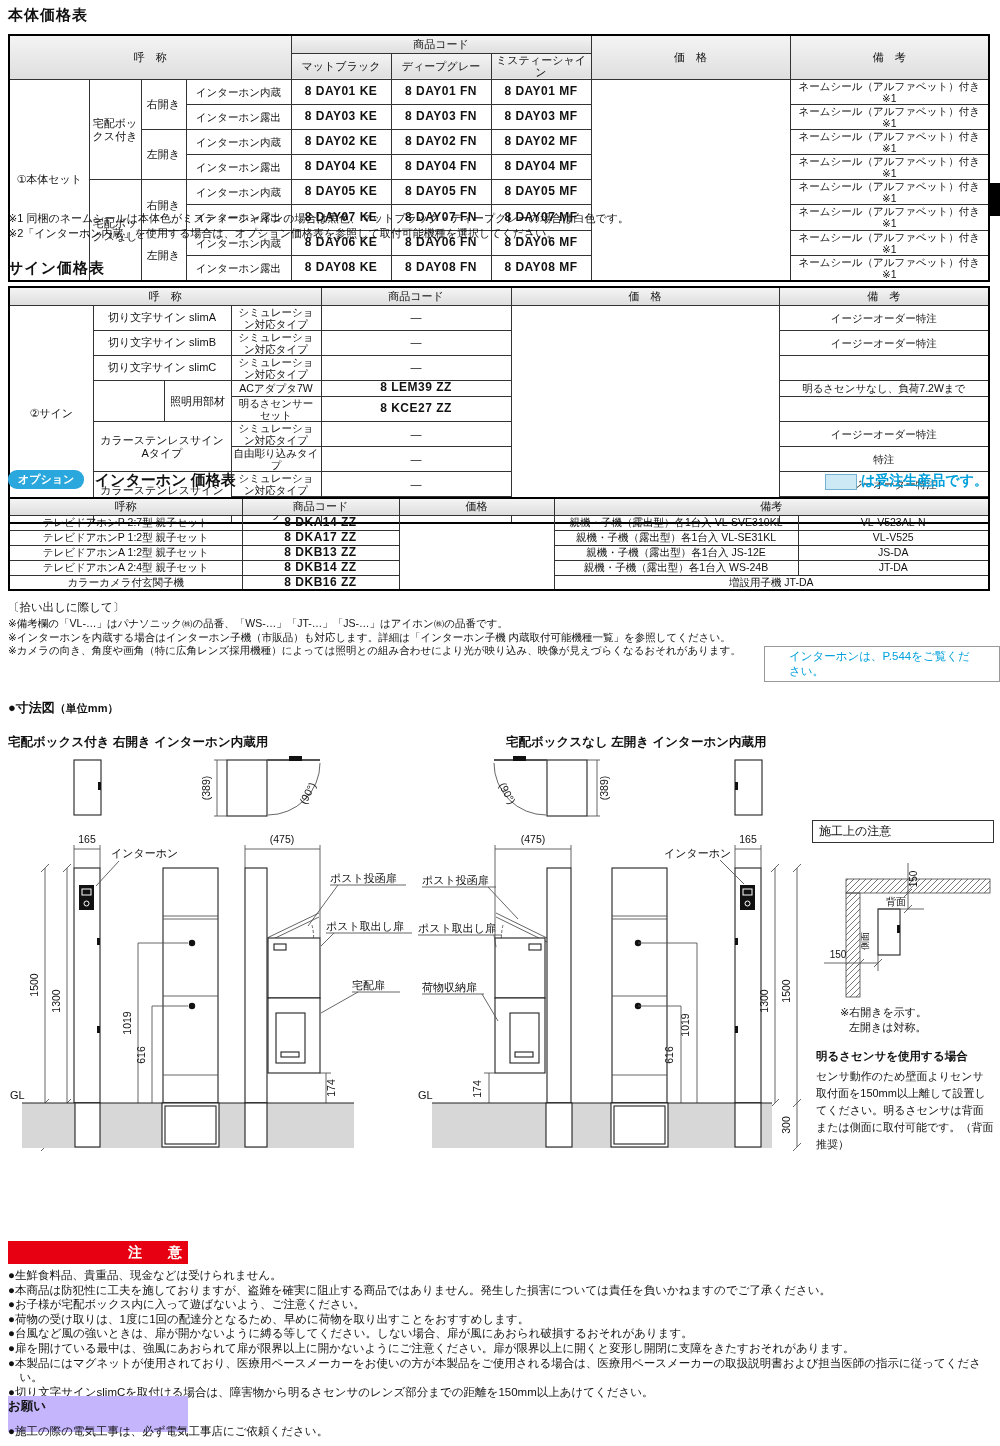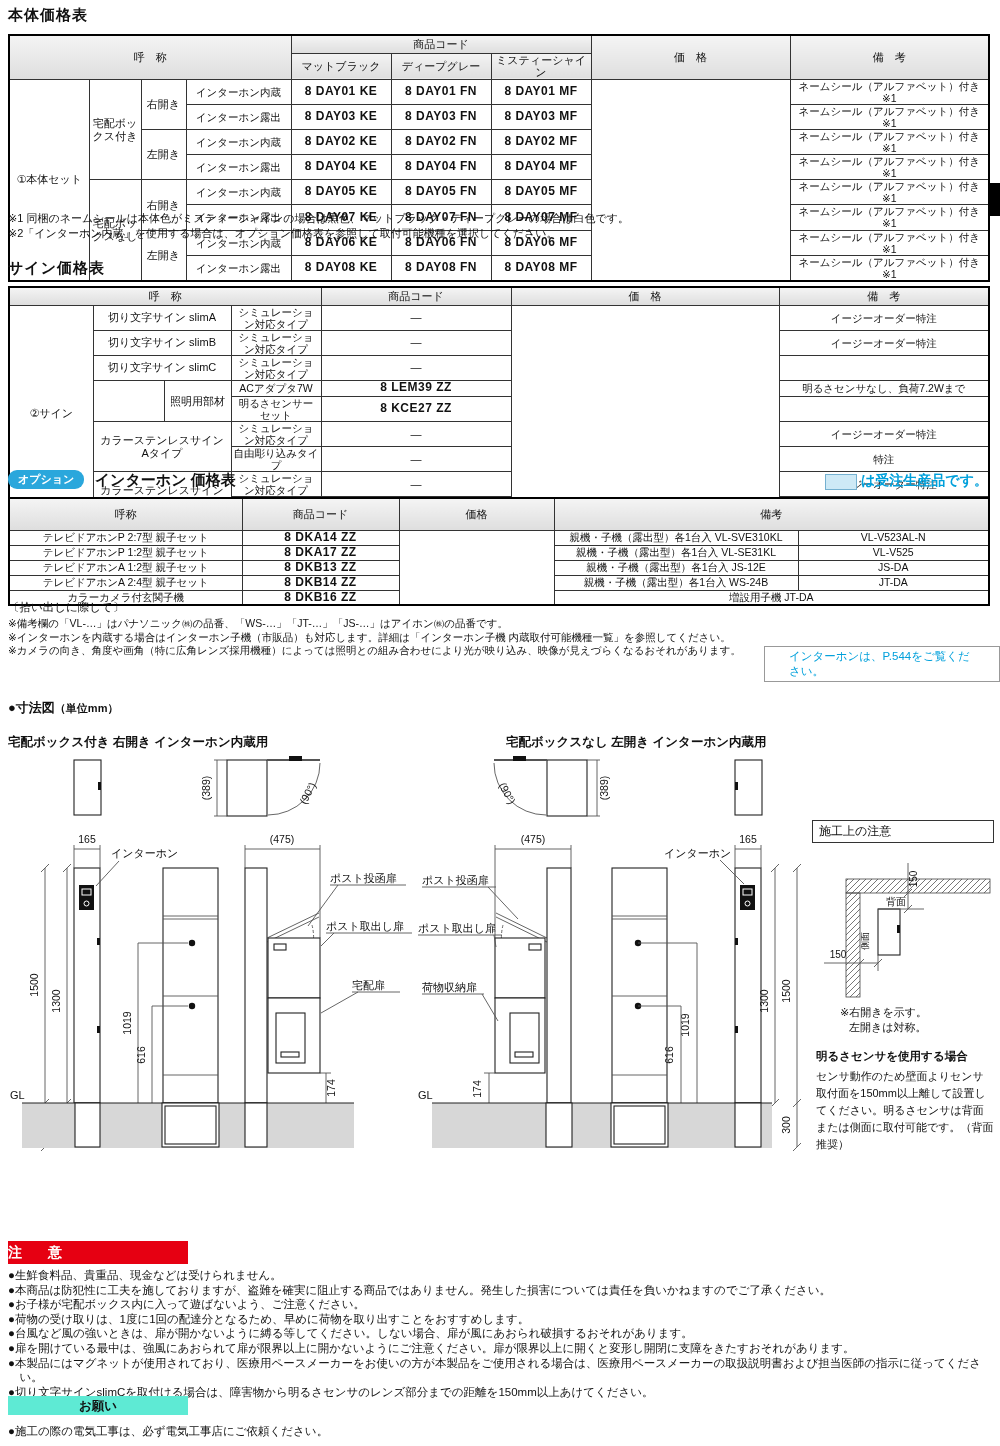--- a/index.html
+++ b/index.html
@@ -32,23 +32,23 @@
   .ln{stroke:#555;stroke-width:.9;fill:none}
   .pt{stroke:#222;stroke-width:1.1;fill:#fff}
   .blk{fill:#111;stroke:none}
   .gnd{fill:#d7d7d7;stroke:none}
   .cons{width:182px}
   .cons-title{border:1px solid #333;font-size:12px;font-weight:normal;padding:2px 6px;margin-bottom:6px}
   .cons-note{font-size:11px;line-height:1.35;margin-left:28px}
   .cons-sensor-title{font-size:11.5px;font-weight:bold;margin:14px 0 4px 4px}
   .cons-sensor-text{font-size:11px;line-height:1.55;margin-left:4px}
   .badge-caution{width:180px;height:23px;background:#e60012;color:#fff;font-size:14px;font-weight:bold;
-                 text-align:left;line-height:23px;letter-spacing:6px}
-  .badge-request{width:180px;height:19px;background:#5eead4;color:#111;font-size:12.5px;font-weight:bold;
-                 text-align:center;line-height:21px}
+                 text-align:right;line-height:23px;letter-spacing:6px}
+  .badge-request{width:180px;height:36px;background:#c4b5fd;color:#111;font-size:12.5px;font-weight:bold;
+                 text-align:left;line-height:21px}
   .blist div{font-size:11.5px;line-height:1.27;padding-left:1em;text-indent:-1em}
   .side-tab{background:#000}
 </style>
 </head>
 <body>
 
 <div class="abs sec-title" style="left:8px;top:6px">本体価格表</div>
 
 <table class="abs t1" style="left:8px;top:34px;width:980px">
   <colgroup>
@@ -239,21 +239,21 @@
 
 <table class="abs t3" style="left:8px;top:497px;width:980px">
   <colgroup>
       <col style="width:233px">
       <col style="width:157px">
       <col style="width:155px">
       <col style="width:244px">
       <col style="width:191px">
     </colgroup>
   <tbody>
-      <tr style="height:32px">
+      <tr style="height:17px">
     <td class="hd">呼称</td>
     <td class="hd">商品コード</td>
     <td class="hd">価格</td>
     <td class="hd" colspan="2">備考</td>
   </tr>
   <tr>
     <td class="rmk">テレビドアホンP 2:7型 親子セット</td>
     <td class="code">8 DKA14 ZZ</td>
     <td rowspan="5"></td>
     <td class="rmk">親機・子機（露出型）各1台入 VL-SVE310KL</td>

